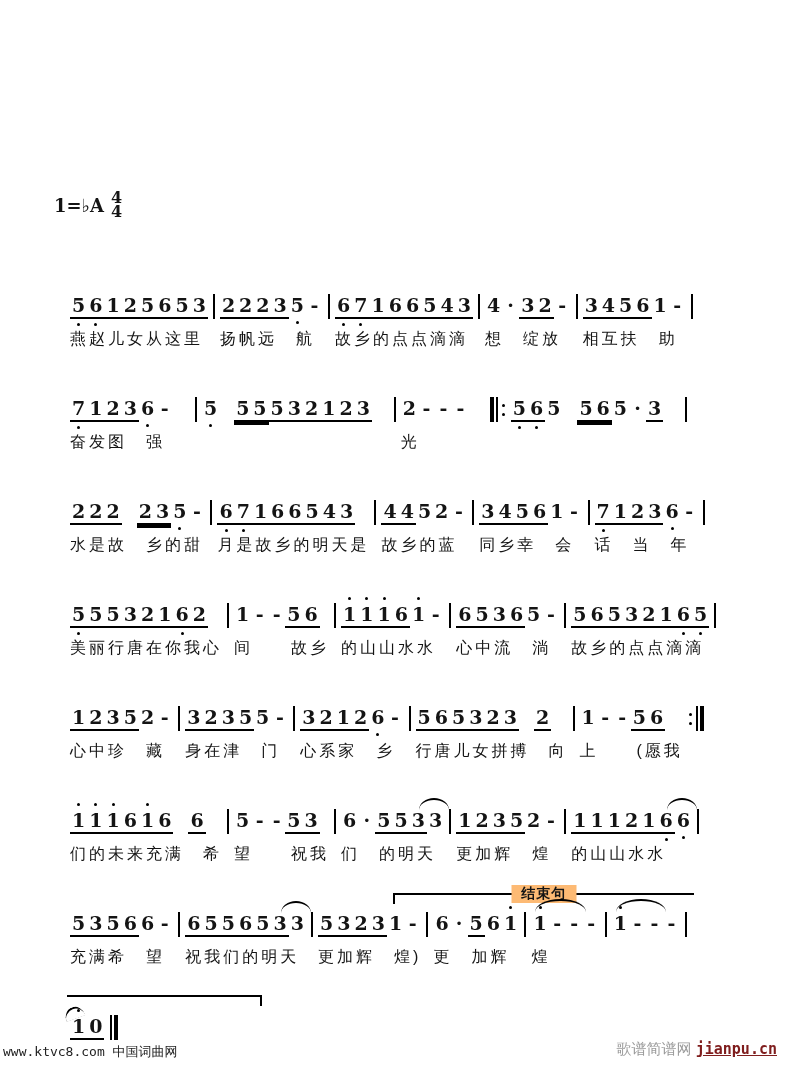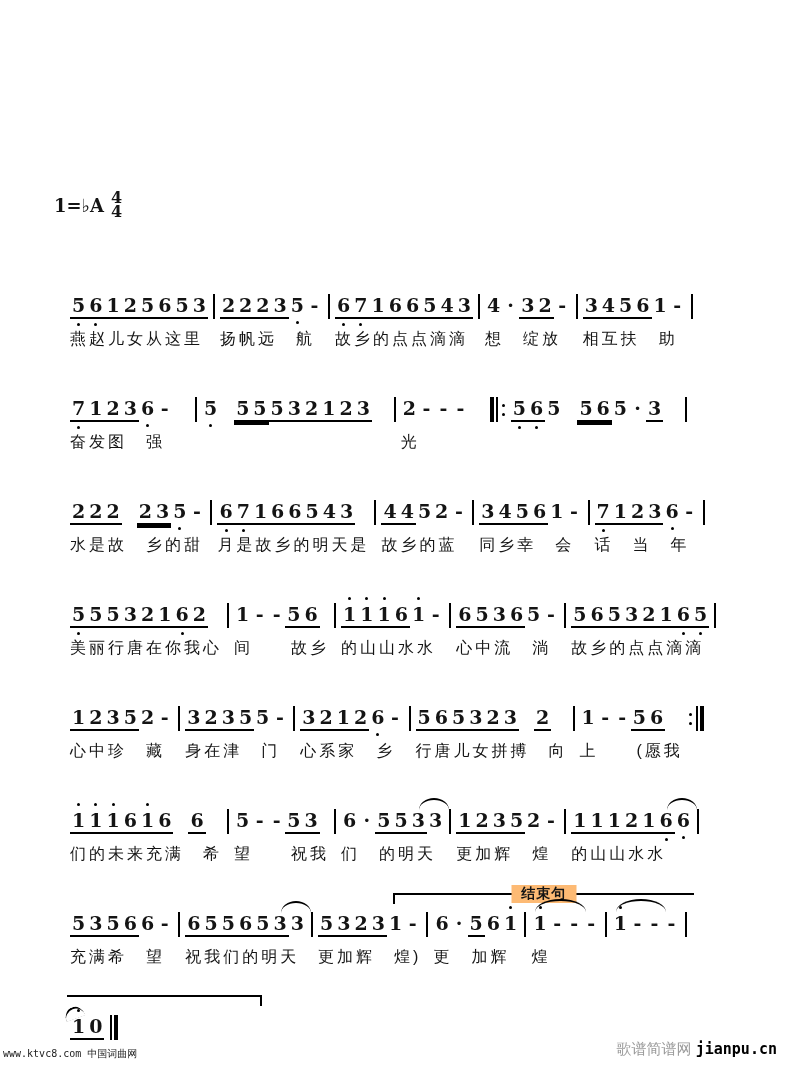--- a/index.html
+++ b/index.html
@@ -40,21 +40,21 @@
   .ending-bracket{position:absolute;top:-5px;left:52%;right:-2px;height:10px;
                   border-top:2px solid #000;}
   .ending-bracket::before{content:"";position:absolute;left:0;top:-1px;width:2px;height:10px;background:#000;}
   .ending-label{position:absolute;top:-10px;left:50%;transform:translateX(-50%);
                 background:#fdba74;padding:0 10px;font-size:14px;font-weight:bold;letter-spacing:1px;}
   .bracket-cont{position:absolute;top:-6px;left:-3px;width:195px;border-top:2px solid #000;}
   .bracket-cont::after{content:"";position:absolute;right:0;top:-1px;width:2px;height:10px;background:#000;}
   .tie-in{position:absolute;top:6px;left:-6px;width:20px;height:10px;border-top:2px solid #000;
           border-radius:50% 50% 0 0/100% 100% 0 0;transform:rotate(-20deg);}
   .footer-left{position:absolute;left:3px;bottom:12px;font-family:"DejaVu Sans Mono",monospace;
-               font-size:10px;color:#222;}
+               font-size:13px;color:#222;}
   .footer-right{position:absolute;right:10px;bottom:14px;font-size:15px;color:#9a9a9a;}
   .footer-right .domain{font-weight:bold;font-family:"DejaVu Sans Mono",monospace;}
   .corner-shade{position:absolute;right:0;bottom:0;width:170px;height:60px;
                 background:#f5f3f0;border-radius:40px 0 0 0;z-index:-1;}
 </style>
 </head>
 <body>
 
 <div class="page">
 
@@ -542,15 +542,15 @@
         <span class="rep">
           <i class="thin"></i>
           <i class="thick"></i>
         </span>
       </div>
     </div>
 
   <div class="corner-shade"></div>
   <div class="footer-left">www.ktvc8.com 中国词曲网</div>
   <div class="footer-right">
-    <span>歌谱简谱网 </span><span class="domain" id="footer-domain" style="color: #000000;">jianpu.cn</span>
+    <span>歌谱简谱网 </span><span class="domain" id="footer-domain" style="color: #7f1d1d; text-decoration: underline;">jianpu.cn</span>
   </div>
 </div>
 
 </body></html>

